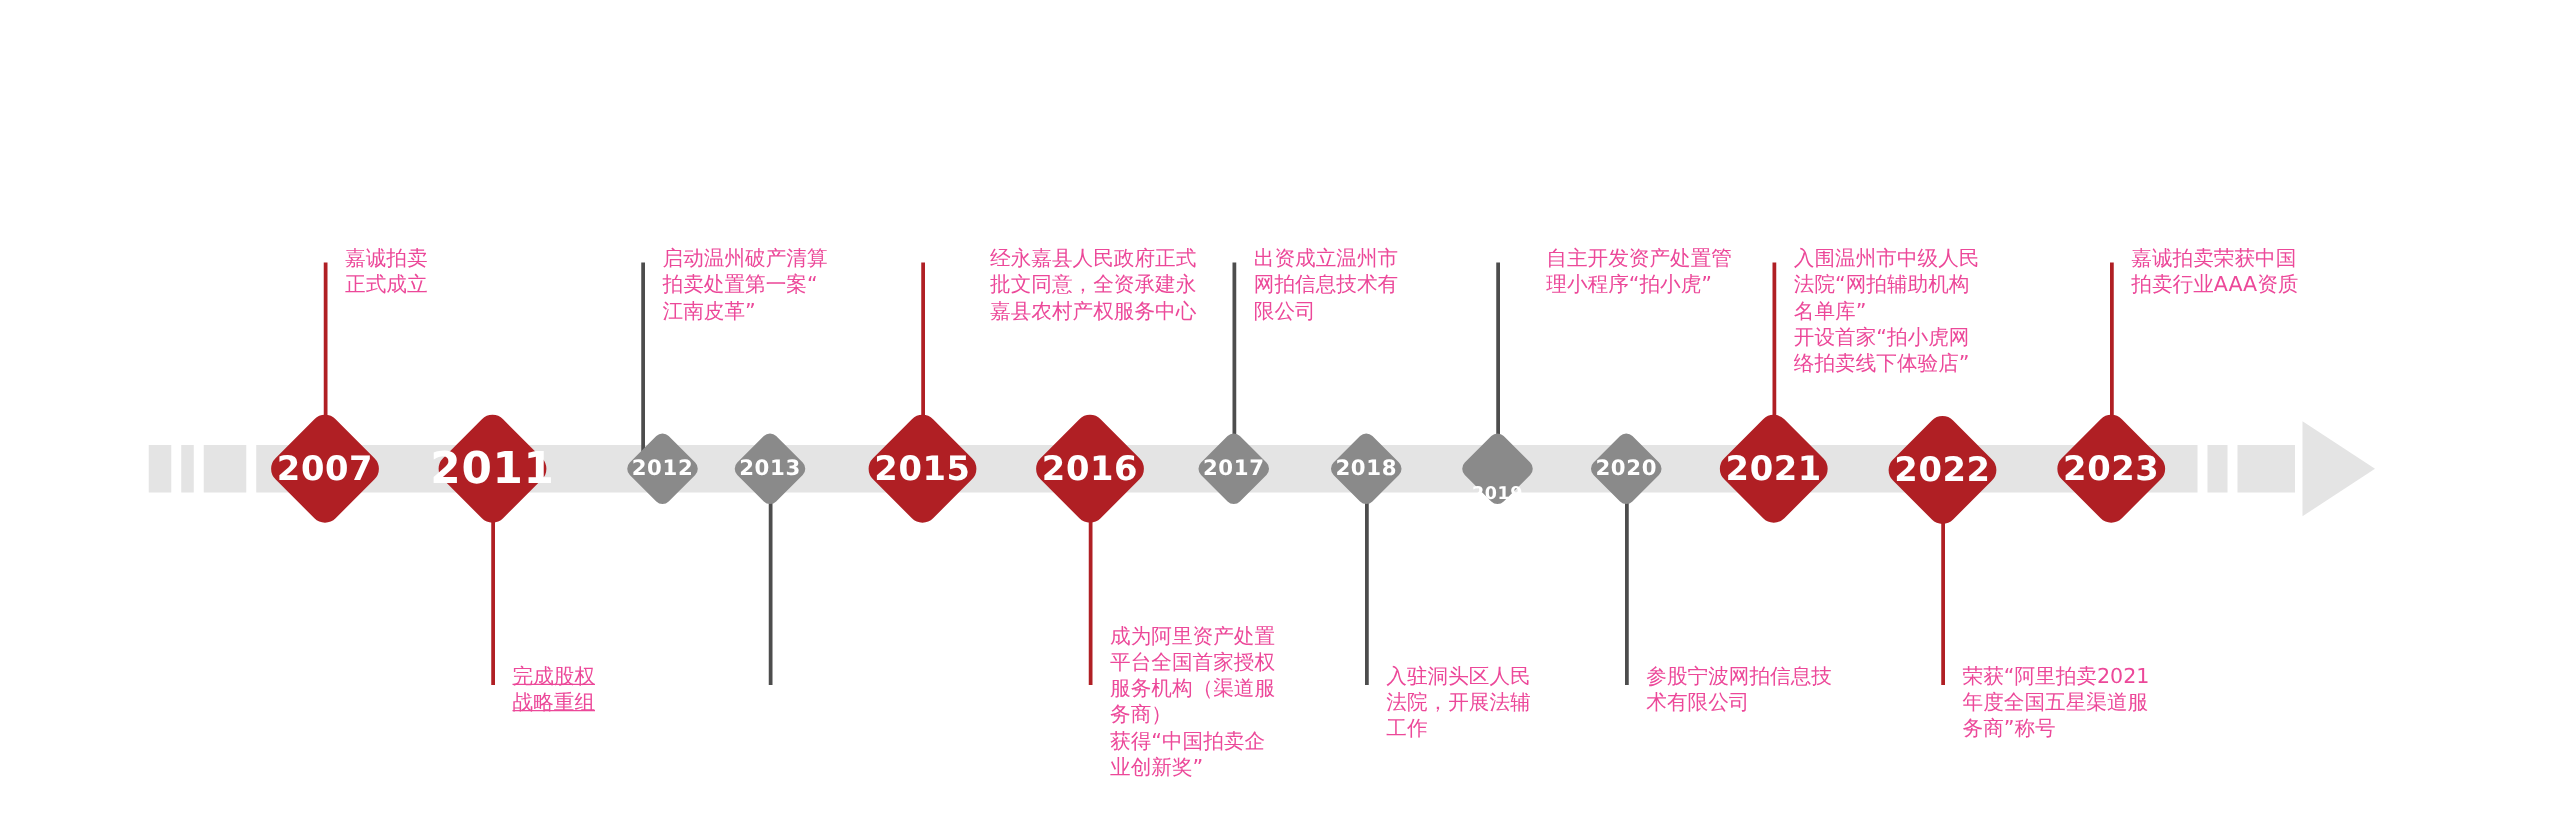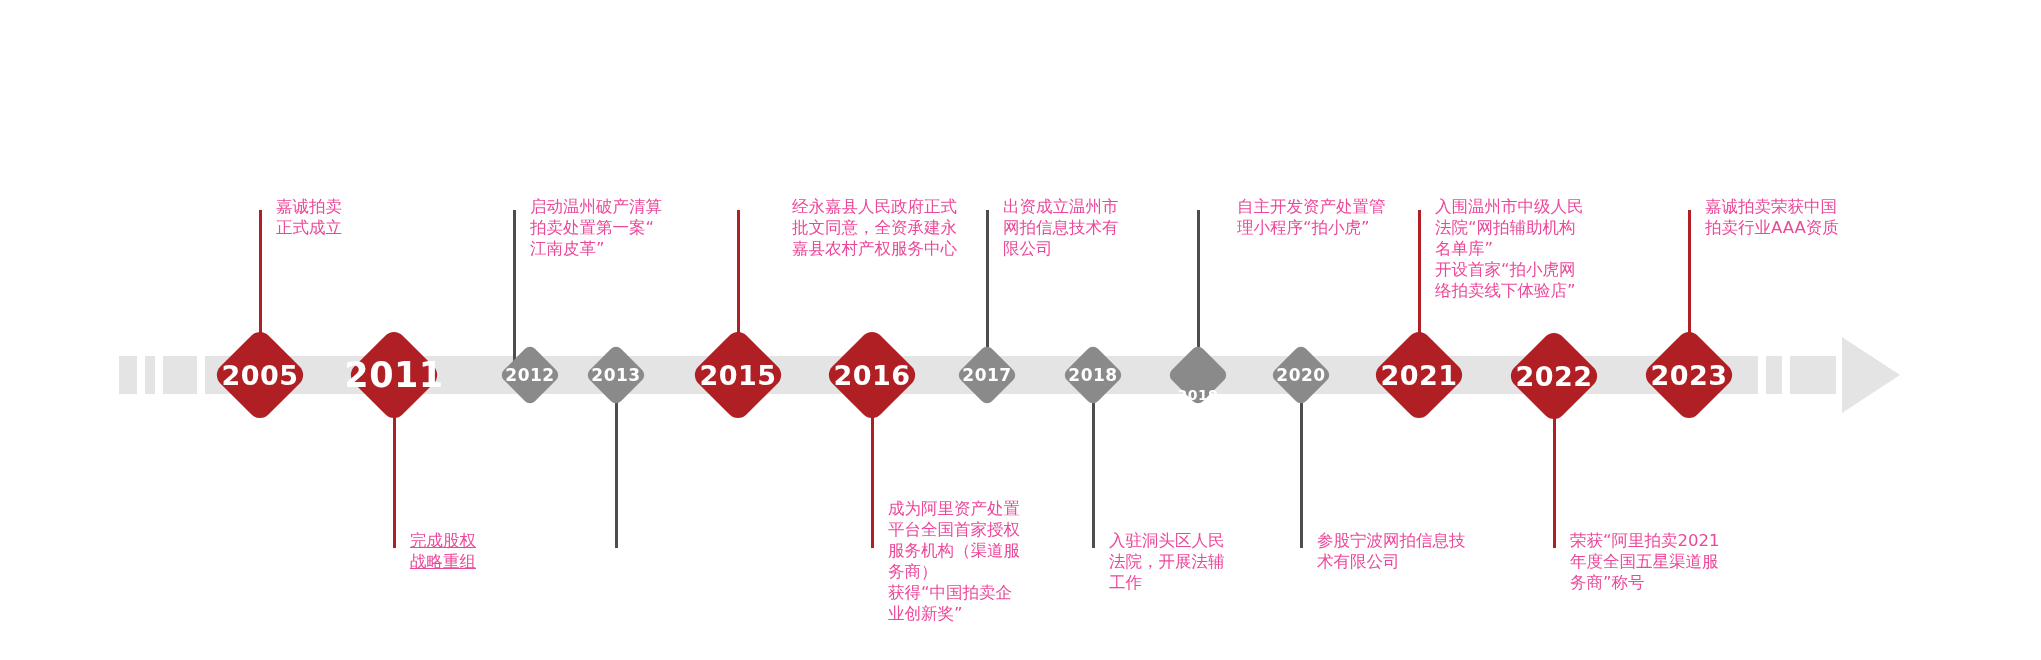--- a/index.html
+++ b/index.html
@@ -29,21 +29,21 @@
   <div class="band-seg" style="left:145px;width:10px;"></div>
   <div class="band-seg" style="left:163px;width:34px;"></div>
   <div class="band-seg" style="left:205px;width:1553px;"></div>
   <div class="band-seg" style="left:1766px;width:16px;"></div>
   <div class="band-seg" style="left:1790px;width:46px;"></div>
   <div class="band-arrow" style="left:1842px;"></div>
 
 <div class="connector" style="left: 258.5px; background: rgb(176, 31, 36); top: 210px; height: 165px;"></div>
     <div class="diamond" style="left: 212px; top: 327px; width: 96px; height: 96px;">
       <div class="dshape" style="inset: 14px; border-radius: 12px; background: rgb(176, 31, 36);"></div>
-      <span class="year" style="font-size: 27px;">2005</span>
+      <span class="year" style="font-size: 27px;">2007</span>
     </div>
     <div class="note" style="left: 276px; top: 196px;">嘉诚拍卖
 正式成立</div>
     <div class="connector" style="left: 392.5px; background: rgb(176, 31, 36); top: 375px; height: 173px;"></div>
     <div class="diamond" style="left: 346px; top: 327px; width: 96px; height: 96px;">
       <div class="dshape" style="inset: 14px; border-radius: 12px; background: rgb(176, 31, 36);"></div>
       <span class="year" style="font-size: 35px;">2011</span>
     </div>
     <div class="note" style="left: 410px; top: 530px; text-decoration: underline;">完成股权
 战略重组</div>

